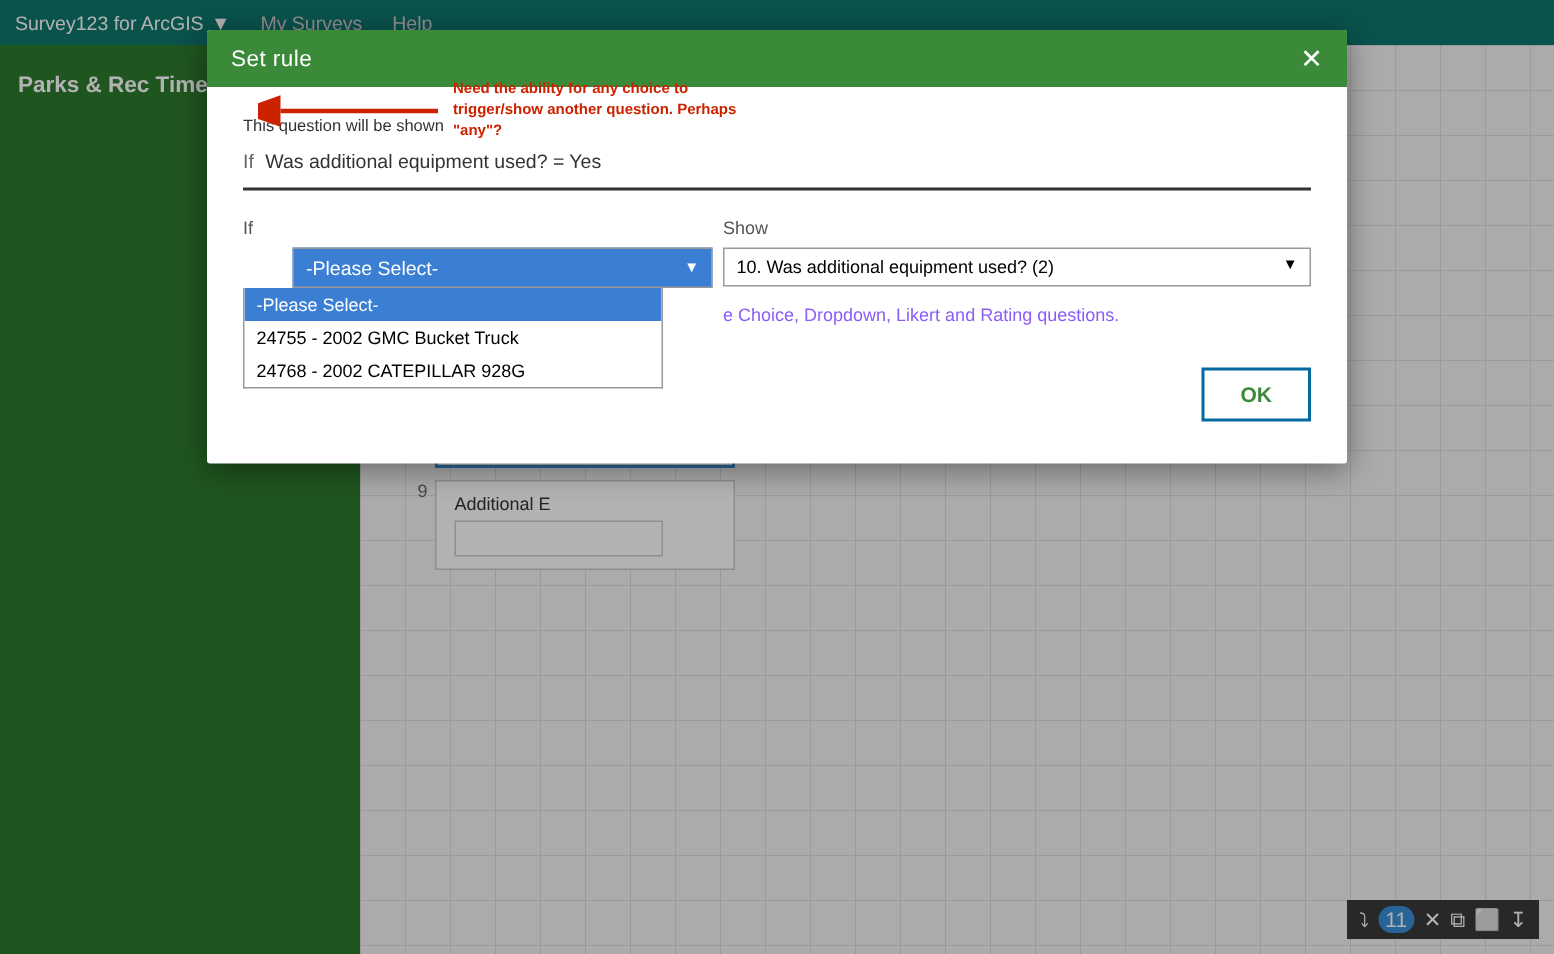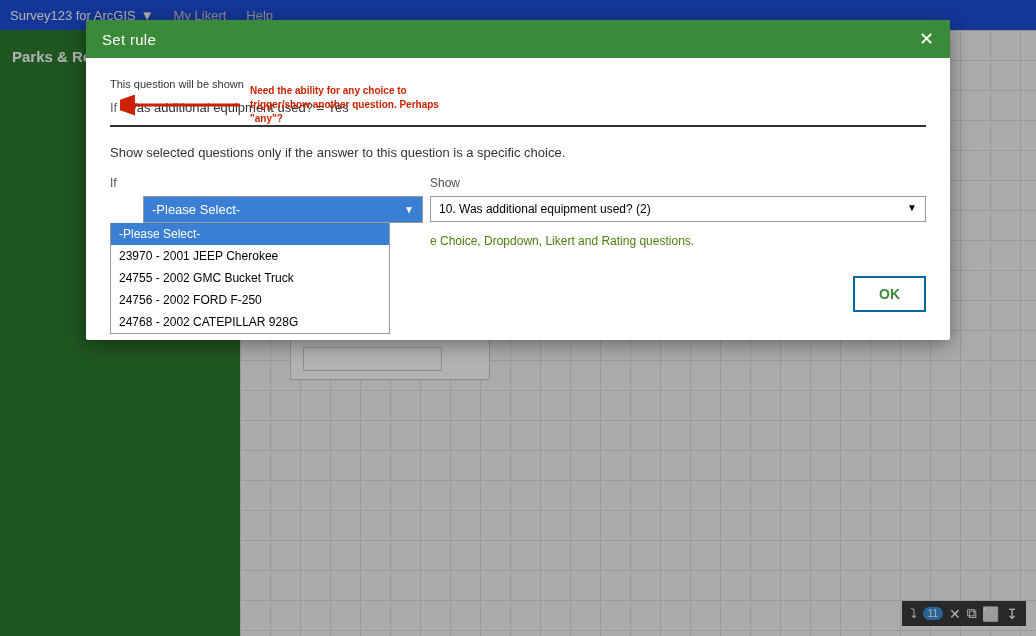--- a/index.html
+++ b/index.html
@@ -1,20 +1,20 @@
 <!DOCTYPE html>
 <html><head>
   <meta charset="utf-8">
   <style>
     * { box-sizing: border-box; margin: 0; padding: 0; }
     body { font-family: Arial, sans-serif; font-size: 13px; background: #d0d0d0; width: 1036px; height: 636px; overflow: hidden; position: relative; }
 
     
     .top-nav {
-      background: #1d4ed8;
+      background: #0f766e;
       height: 30px;
       display: flex;
       align-items: center;
       padding: 11px 10px;
       gap: 20px;
     }
     .top-nav-brand {
       color: #fff;
       font-size: 13px;
       display: flex;
@@ -126,39 +126,39 @@
       align-items: center;
     }
     .toolbar-btn {
       color: #fff;
       font-size: 14px;
       cursor: pointer;
     }
     .toolbar-badge {
       background: #3a90d9;
       color: #fff;
-      font-size: 10px;
+      font-size: 14px;
       padding: 1px 5px;
       border-radius: 10px;
     }
 
     
     .dialog-overlay {
       position: absolute;
       top: 0; left: 0; right: 0; bottom: 0;
       background: rgba(0,0,0,0.3);
       display: flex;
       align-items: flex-start;
       justify-content: center;
       padding-top: 20px;
       z-index: 100;
     }
     .dialog {
       background: #fff;
-      width: 864px;
+      width: 760px;
       border-radius: 2px;
       overflow: hidden;
       box-shadow: 0 4px 20px rgba(0,0,0,0.4);
     }
     .dialog-header {
       background: #3a8a3a;
       color: #fff;
       padding: 10px 16px;
       display: flex;
       align-items: center;
@@ -282,21 +282,21 @@
     }
   </style>
 </head>
 <body>
 
 <div class="top-nav">
   <div class="top-nav-brand">
     <span>Survey123 for ArcGIS</span>
     <span>▼</span>
   </div>
-  <span class="top-nav-link">My Likert</span>
+  <span class="top-nav-link">My Surveys</span>
   <span class="top-nav-link">Help</span>
 </div>
 
 <div class="sidebar">
   <div class="sidebar-title">Parks &amp; Rec Time Sheet</div>
 </div>
 
 <div class="main-content">
   <div class="grid-bg"></div>
   <div class="content-area">
@@ -361,48 +361,45 @@
     </div>
 
     <div class="dialog-body">
       <div class="dialog-subtitle">This question will be shown</div>
 
       <div class="dialog-condition-row">
         <span class="condition-if">If</span>
         <span class="condition-text">Was additional equipment used? = Yes</span>
       </div>
 
-      <div class="dialog-desc">Show selected questions only if the answer to this question is a specific choice.</div>
 
       <div class="dialog-columns">
         <div class="if-col">
           <div class="col-label">If</div>
 
           <div class="dropdown-wrapper">
             <div class="dropdown-trigger">
               <span>-Please Select-</span>
               <span class="arrow">▼</span>
             </div>
             <div class="dropdown-list">
               <div class="dropdown-item selected">-Please Select-</div>
-              <div class="dropdown-item">23970 - 2001 JEEP Cherokee</div>
               <div class="dropdown-item">24755 - 2002 GMC Bucket Truck</div>
-              <div class="dropdown-item">24756 - 2002 FORD F-250</div>
               <div class="dropdown-item">24768 - 2002 CATEPILLAR 928G</div>
 
             </div>
           </div>
         </div>
         <div class="show-col">
           <div class="col-label">Show</div>
           <div class="show-dropdown">
             <span>10. Was additional equipment used? (2)</span>
             <span class="arrow">▼</span>
           </div>
-          <div style="margin-top: 12px; font-size: 12px; color: #4d7c0f;">
+          <div style="margin-top: 12px; font-size: 12px; color: #8b5cf6;">
             <span>e Choice, Dropdown, Likert and Rating questions.</span>
           </div>
         </div>
       </div>
 
       <div class="dialog-footer" style="position:relative; padding-top: 16px; margin-top: 8px;">
 
         <div style="position:absolute; left: 10px; top: -180px; display:flex; align-items:center;">
 
           <svg width="120" height="50" style="margin-right:10px;">

